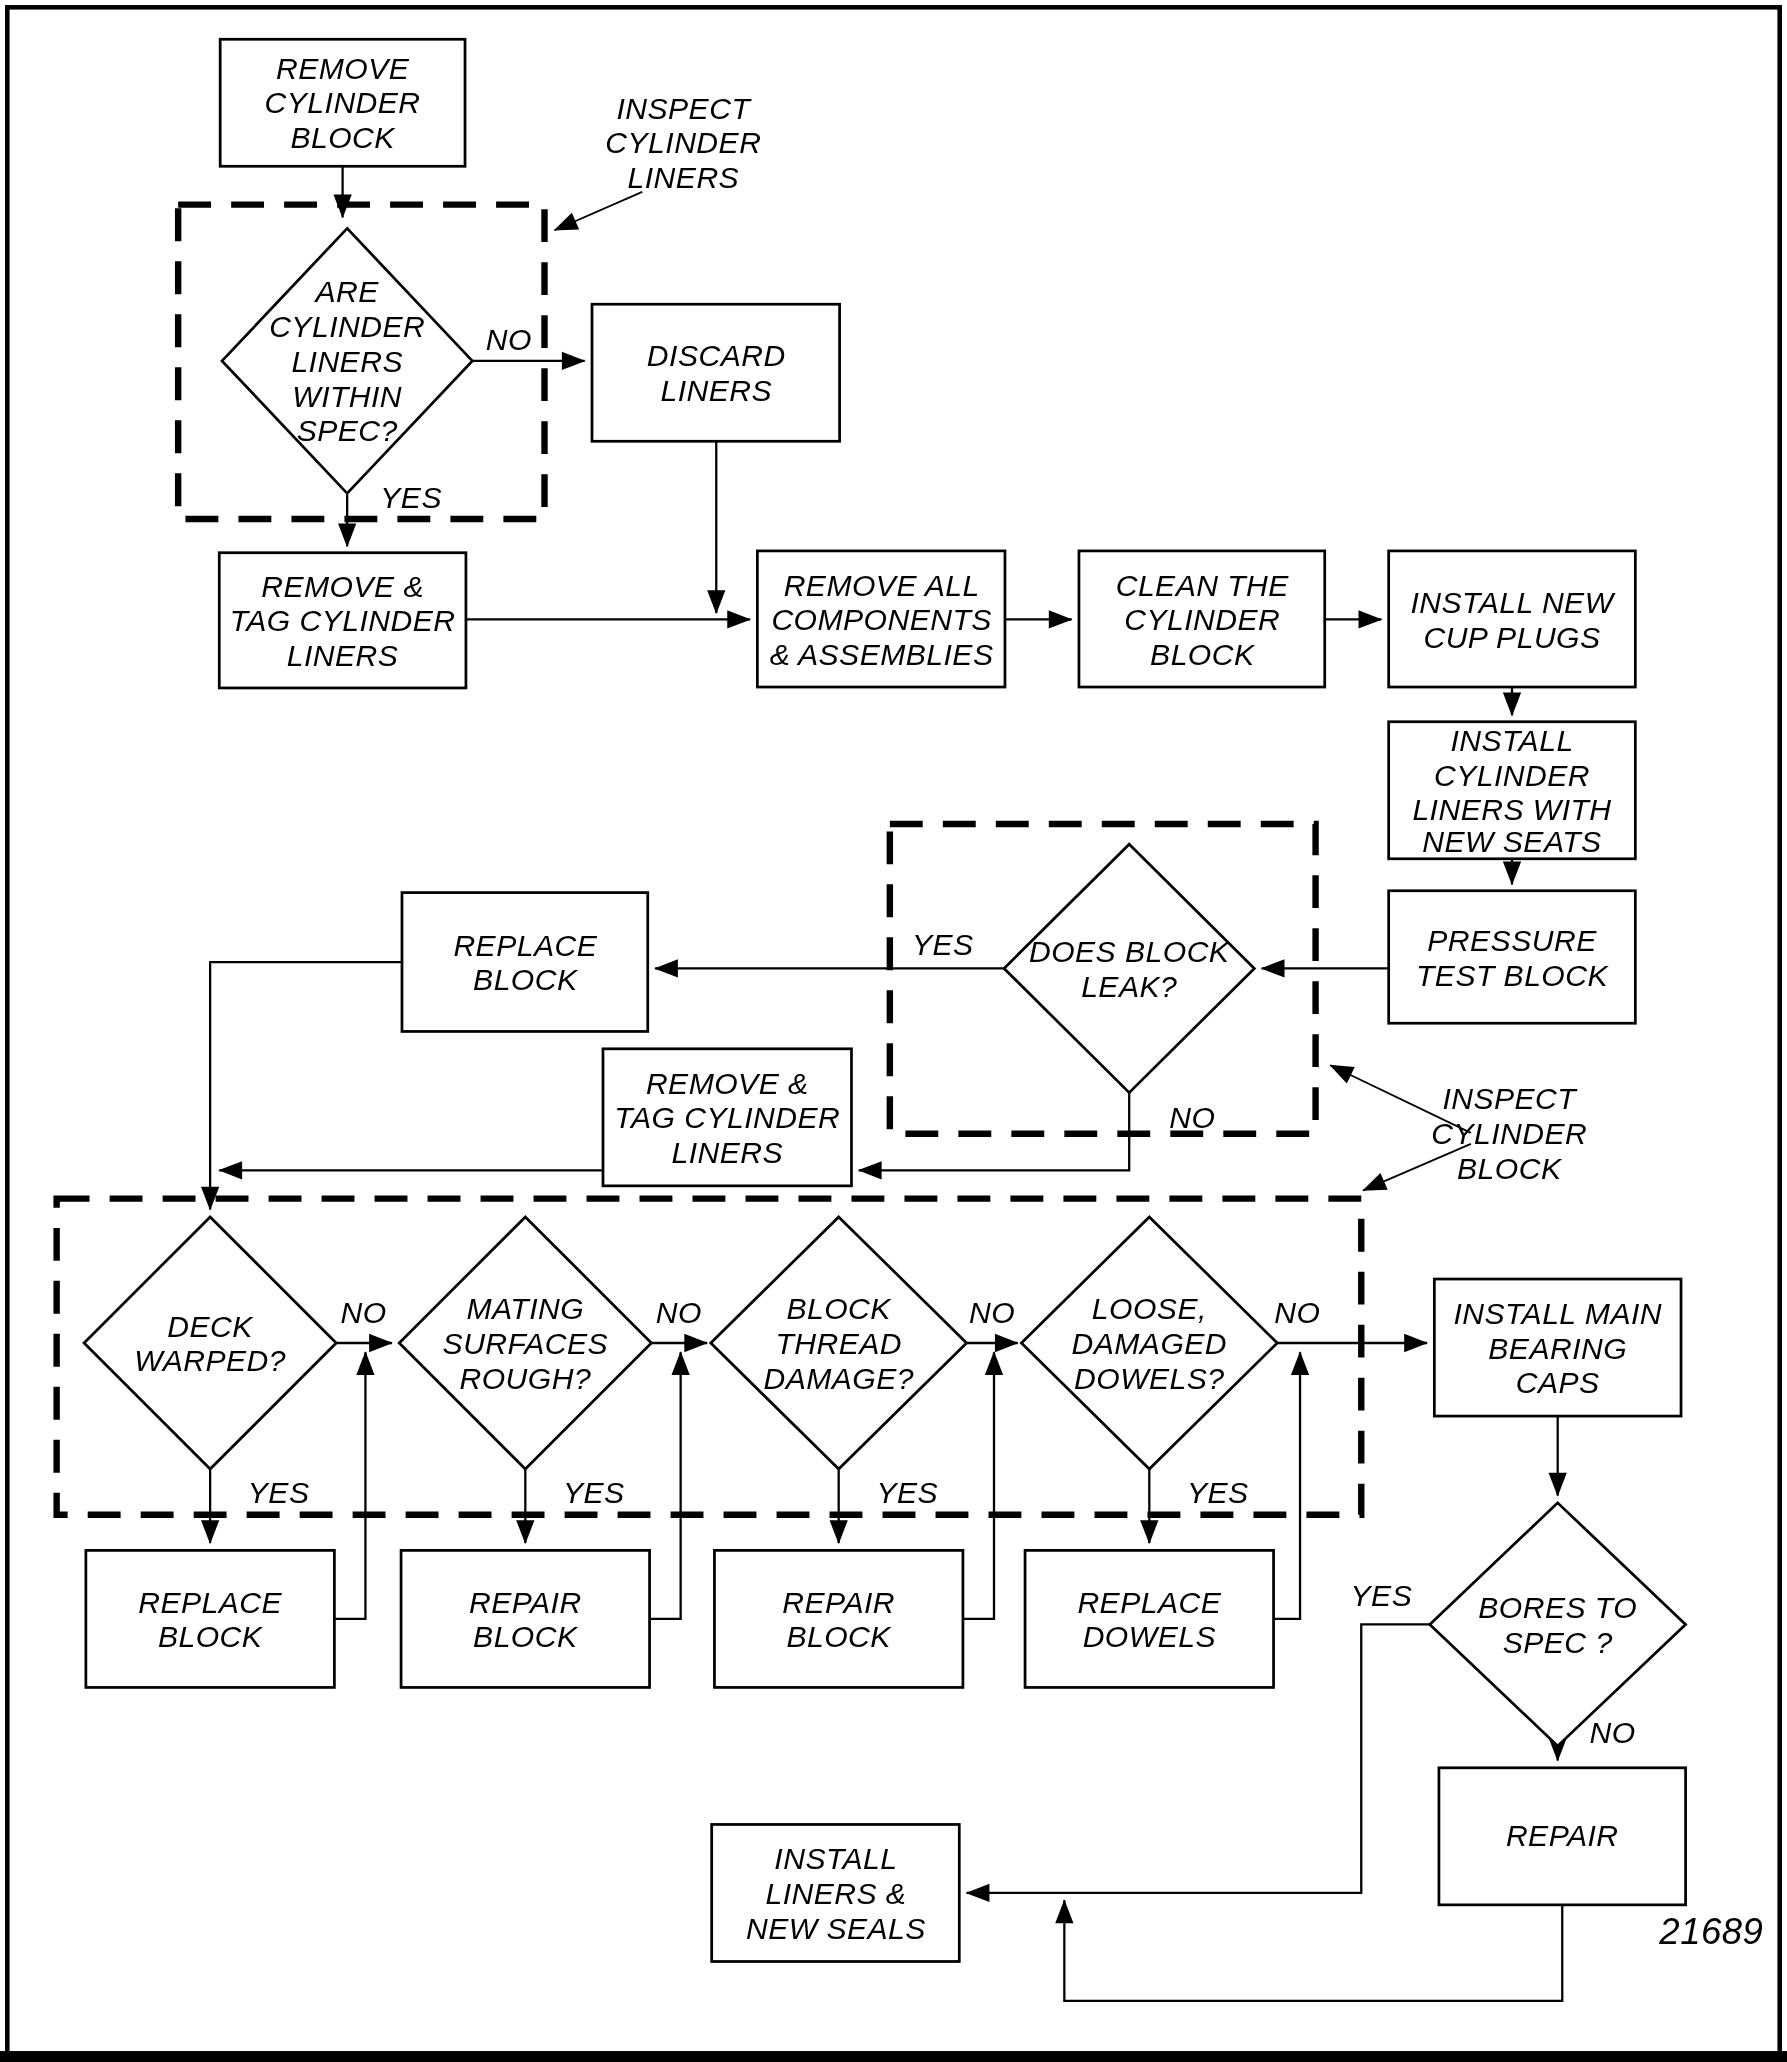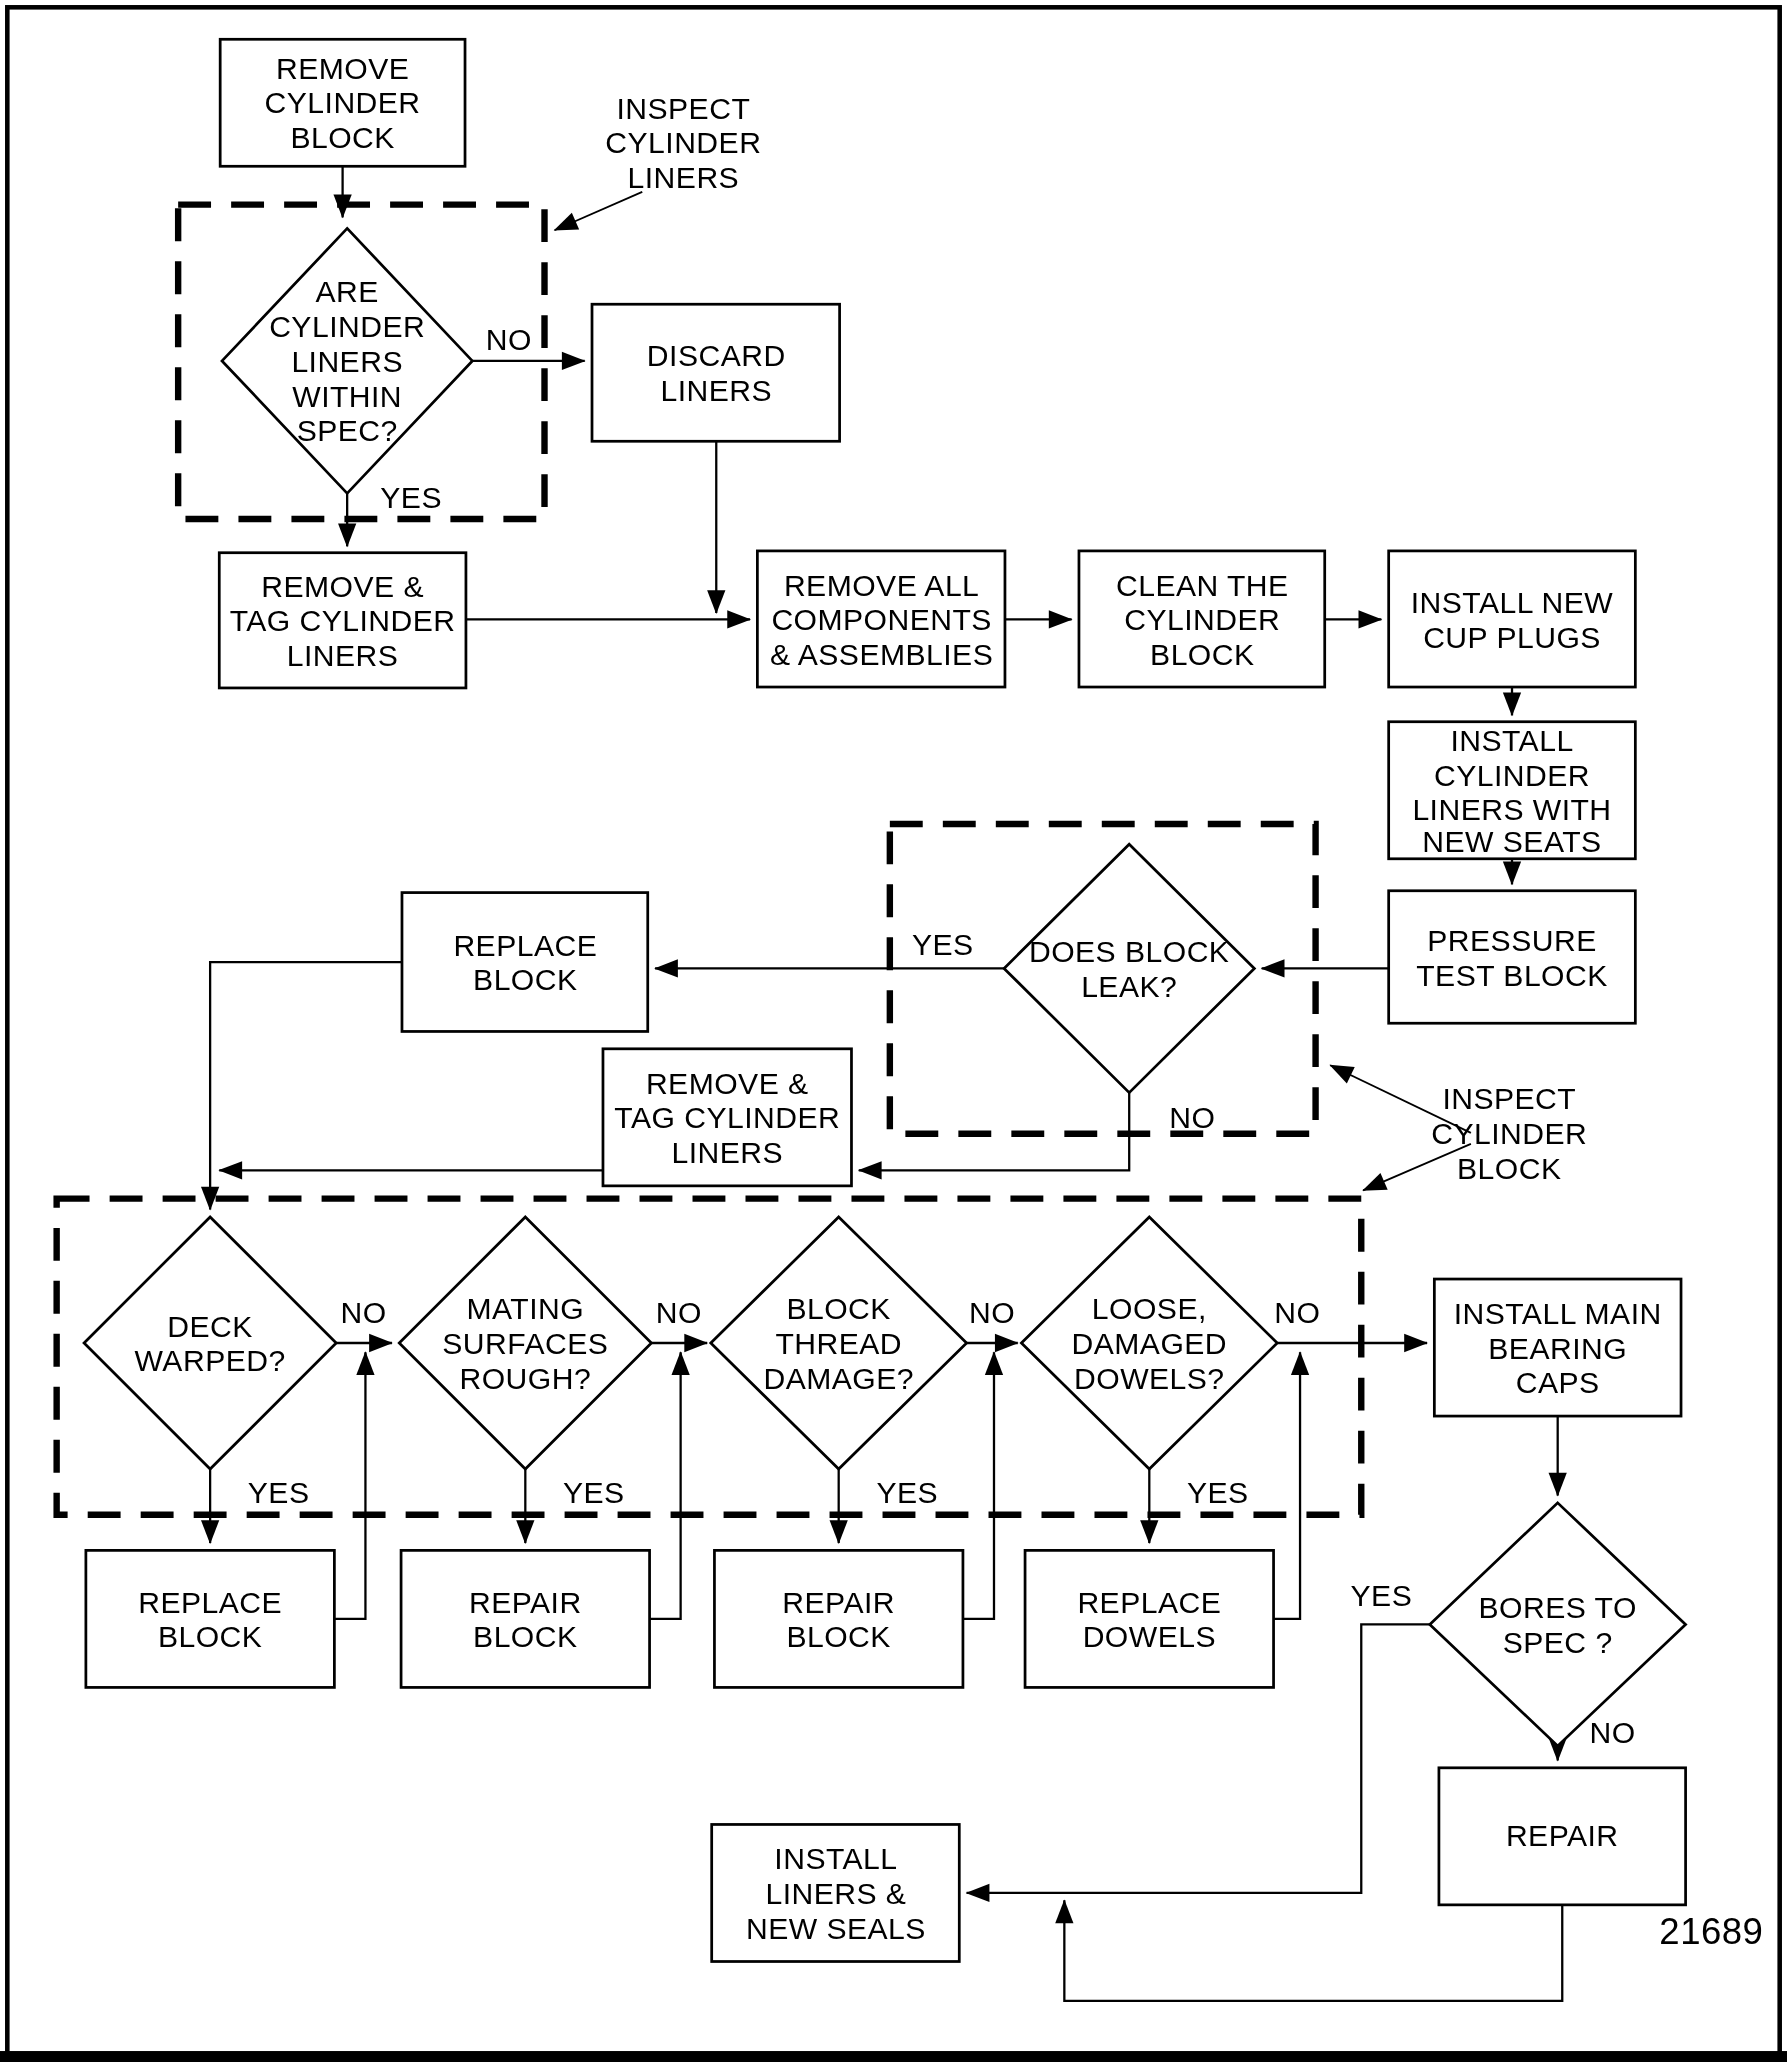--- a/index.html
+++ b/index.html
@@ -1,16 +1,16 @@
 <!DOCTYPE html>
 <html style="font-size:14.6px"><head>
 <meta charset="utf-8">
 <style>
   html,body{margin:0;padding:0;background:#ffffff;}
-  .page{width:1787px;height:2062px;position:relative;background:#ffffff;}
+  .page{width:1787px;height:2062px;position:relative;background:#ffffff;font-style:italic;}
   svg{display:block;}
   svg text{
     font-family:"Liberation Sans", sans-serif;
     font-size:33px;
     fill:#000000;
     text-anchor:middle;
     letter-spacing:0.5px;
   }
   .shape{fill:#ffffff;stroke:#000000;stroke-width:3;}
   .dashed{fill:none;stroke:#000000;stroke-width:7;stroke-dasharray:36 22;}

